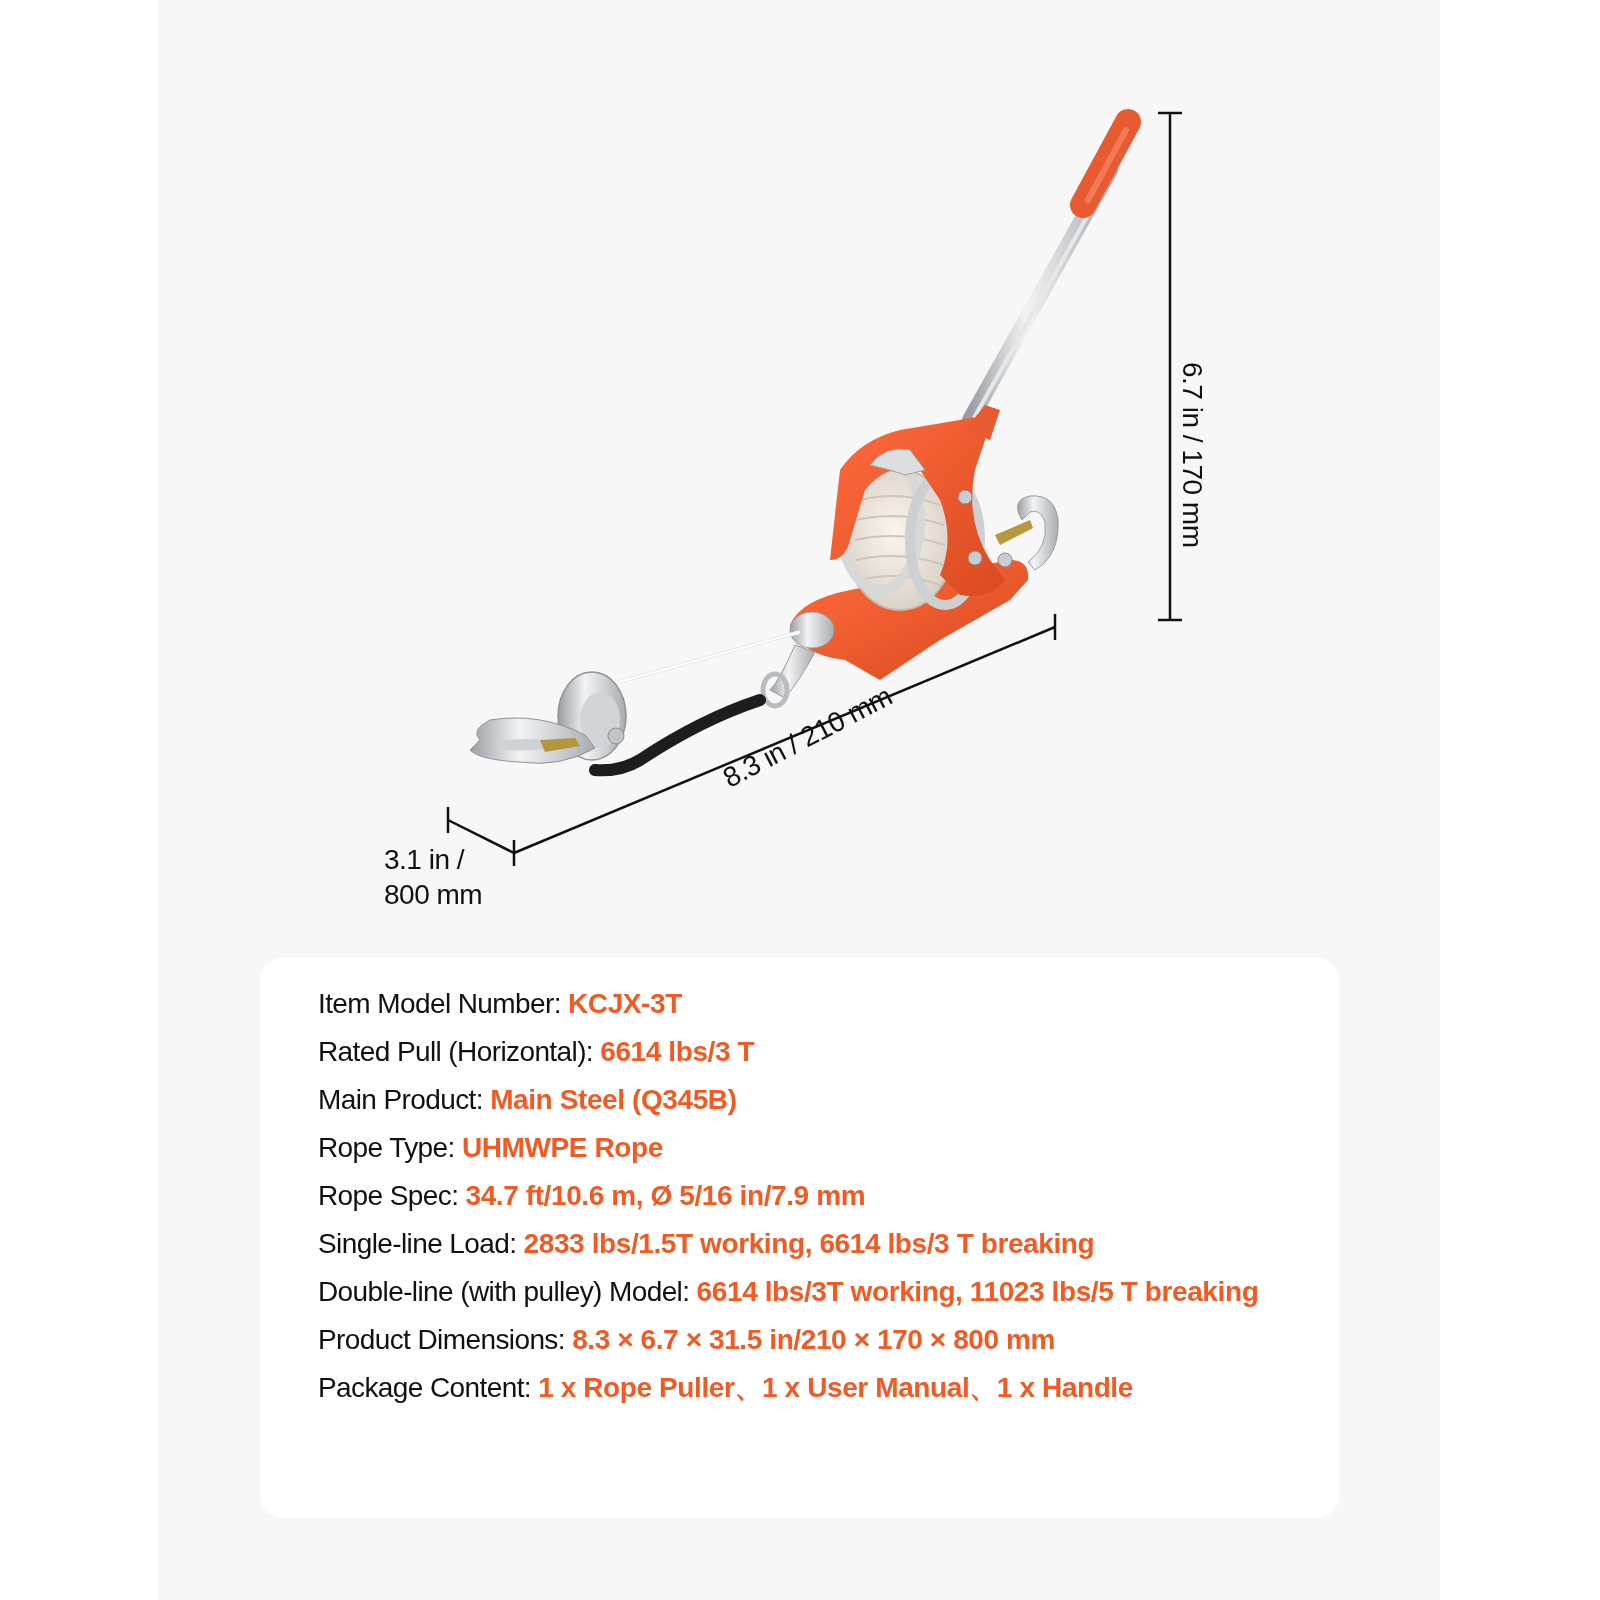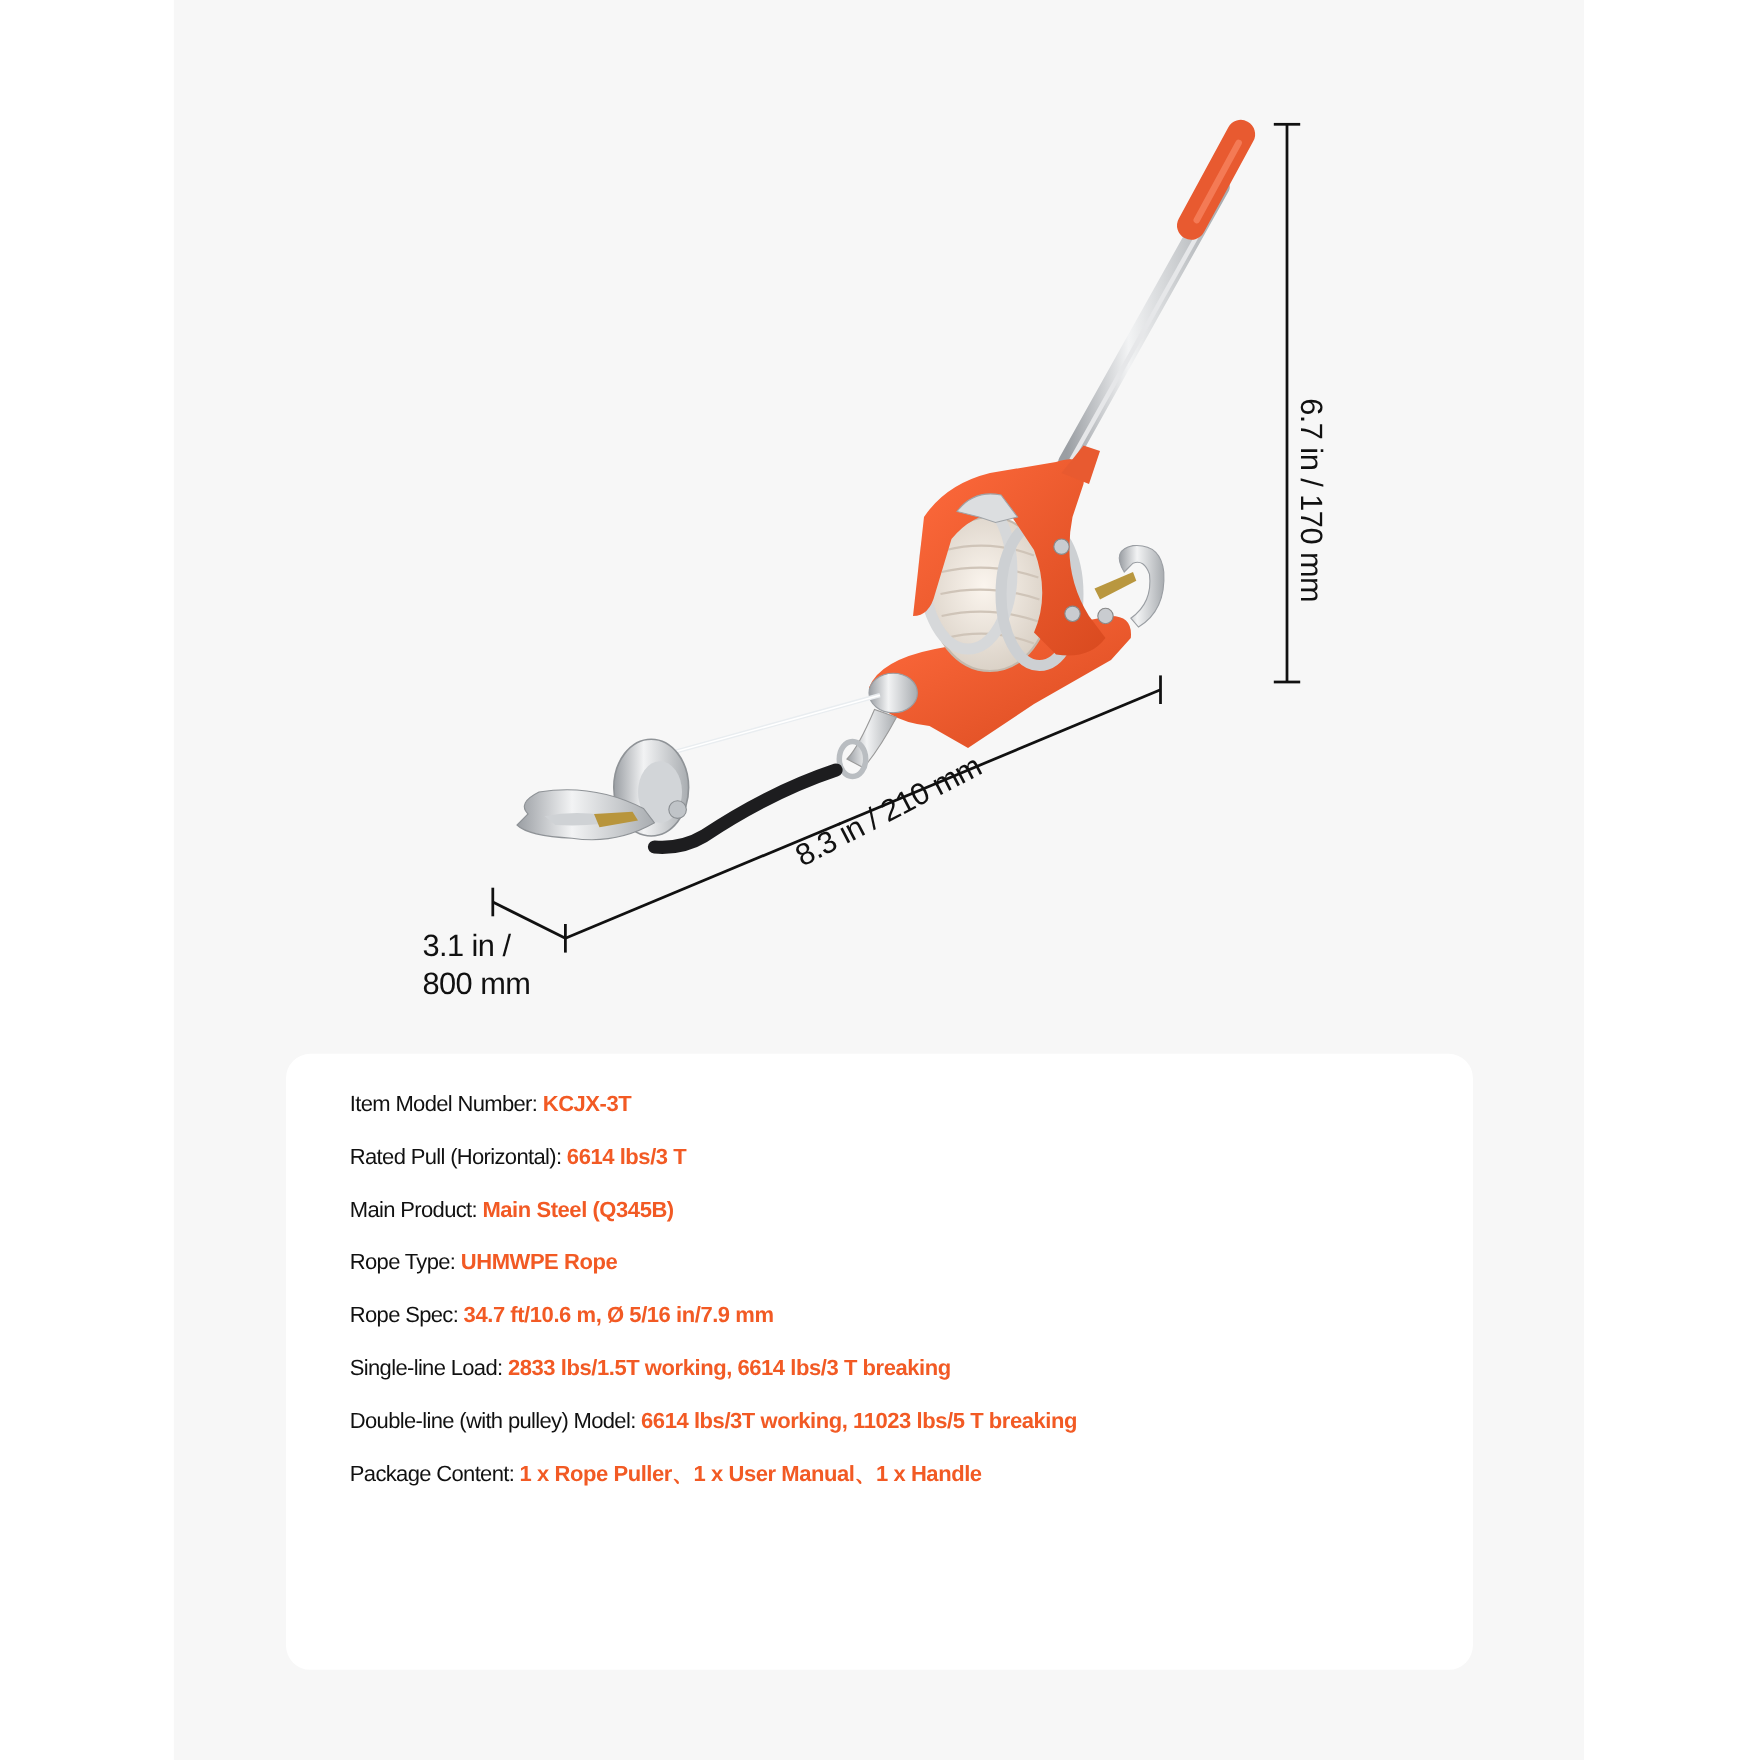--- a/index.html
+++ b/index.html
@@ -25,21 +25,21 @@
     }
     .dim-depth {
       left: 384px; top: 842px; text-align: left; line-height: 35px; width: 110px;
     }
     .spec-card {
       position: absolute; left: 260px; top: 958px; width: 1079px; height: 560px;
       background: #ffffff; border-radius: 22px;
     }
     .spec-list { position: absolute; left: 58px; top: 22px; margin: 0; padding: 0; list-style: none; }
     .spec-row {
-      height: 48px; line-height: 48px; font-size: 20px; white-space: nowrap; letter-spacing: -0.6px;
+      height: 48px; line-height: 48px; font-size: 28px; white-space: nowrap; letter-spacing: -0.6px;
     }
     .spec-label { color: #111111; }
     .spec-value { color: #f25a24; font-weight: bold; letter-spacing: -0.4px; }
   </style>
 </head>
 <body>
 
 <div class="panel"></div>
 
 <svg class="product-svg" viewBox="0 0 1600 1000" xmlns="http://www.w3.org/2000/svg">
@@ -130,15 +130,16 @@
 
 <div class="spec-card">
   <ul class="spec-list">
     <li class="spec-row"><span class="spec-label">Item Model Number: </span><span class="spec-value">KCJX-3T</span></li>
     <li class="spec-row"><span class="spec-label">Rated Pull (Horizontal): </span><span class="spec-value">6614 lbs/3 T</span></li>
     <li class="spec-row"><span class="spec-label">Main Product: </span><span class="spec-value">Main Steel (Q345B)</span></li>
     <li class="spec-row"><span class="spec-label">Rope Type: </span><span class="spec-value">UHMWPE Rope</span></li>
     <li class="spec-row"><span class="spec-label">Rope Spec: </span><span class="spec-value">34.7 ft/10.6 m, Ø 5/16 in/7.9 mm</span></li>
     <li class="spec-row"><span class="spec-label">Single-line Load: </span><span class="spec-value">2833 lbs/1.5T working, 6614 lbs/3 T breaking</span></li>
     <li class="spec-row"><span class="spec-label">Double-line (with pulley) Model: </span><span class="spec-value">6614 lbs/3T working, 11023 lbs/5 T breaking</span></li>
+    <li class="spec-row"><span class="spec-label">Product Dimensions: </span><span class="spec-value">8.3 × 6.7 × 31.5 in/210 × 170 × 800 mm</span></li>
     <li class="spec-row"><span class="spec-label">Package Content: </span><span class="spec-value">1 x Rope Puller、1 x User Manual、1 x Handle</span></li>
   </ul>
 </div>
 
 </body></html>

